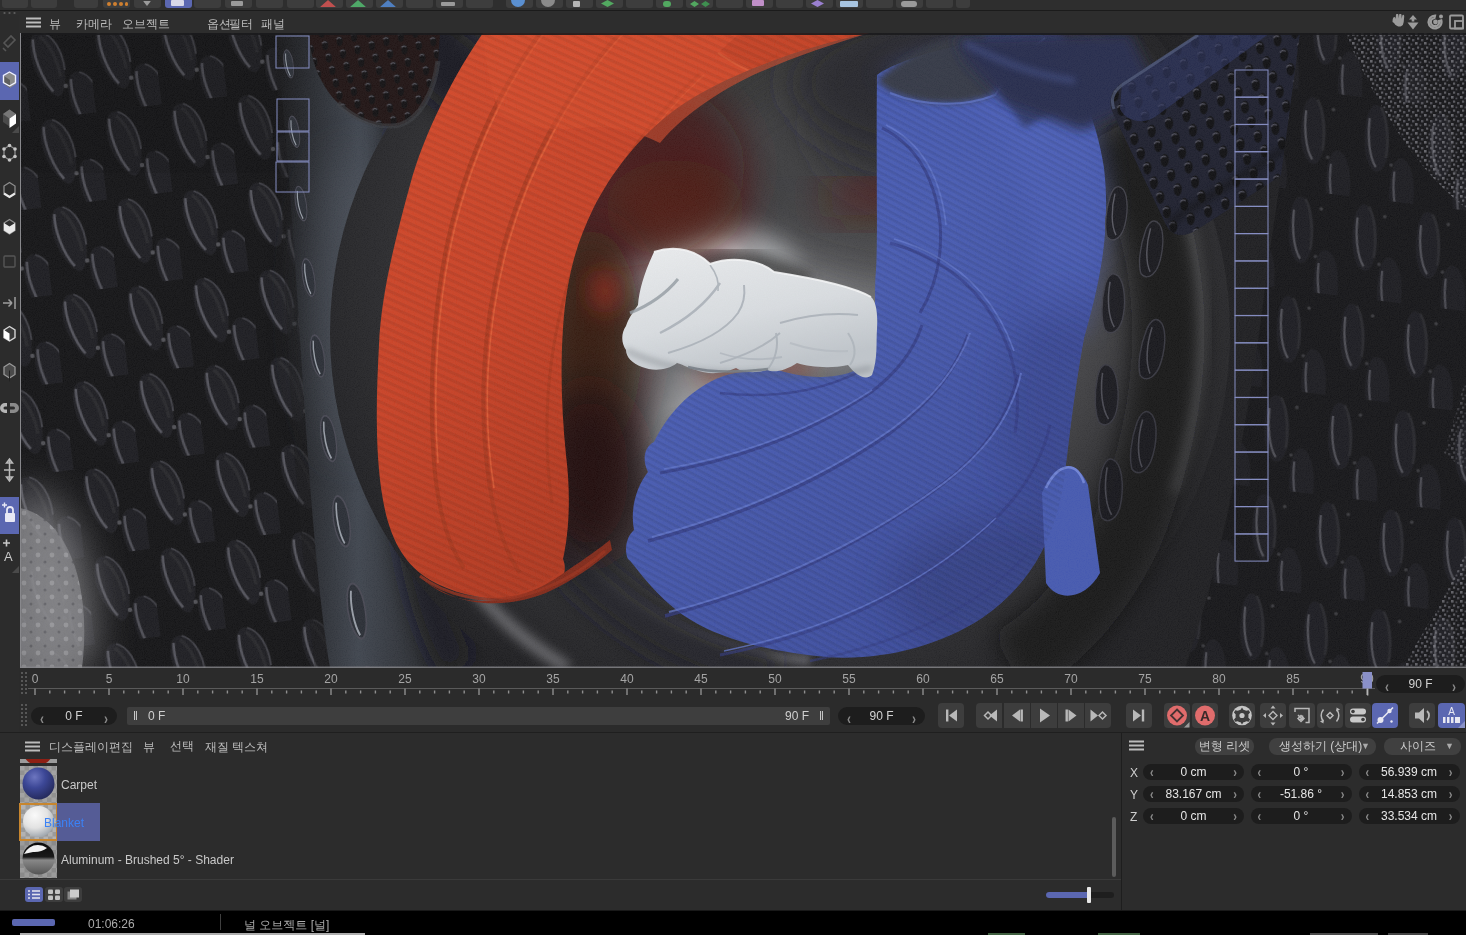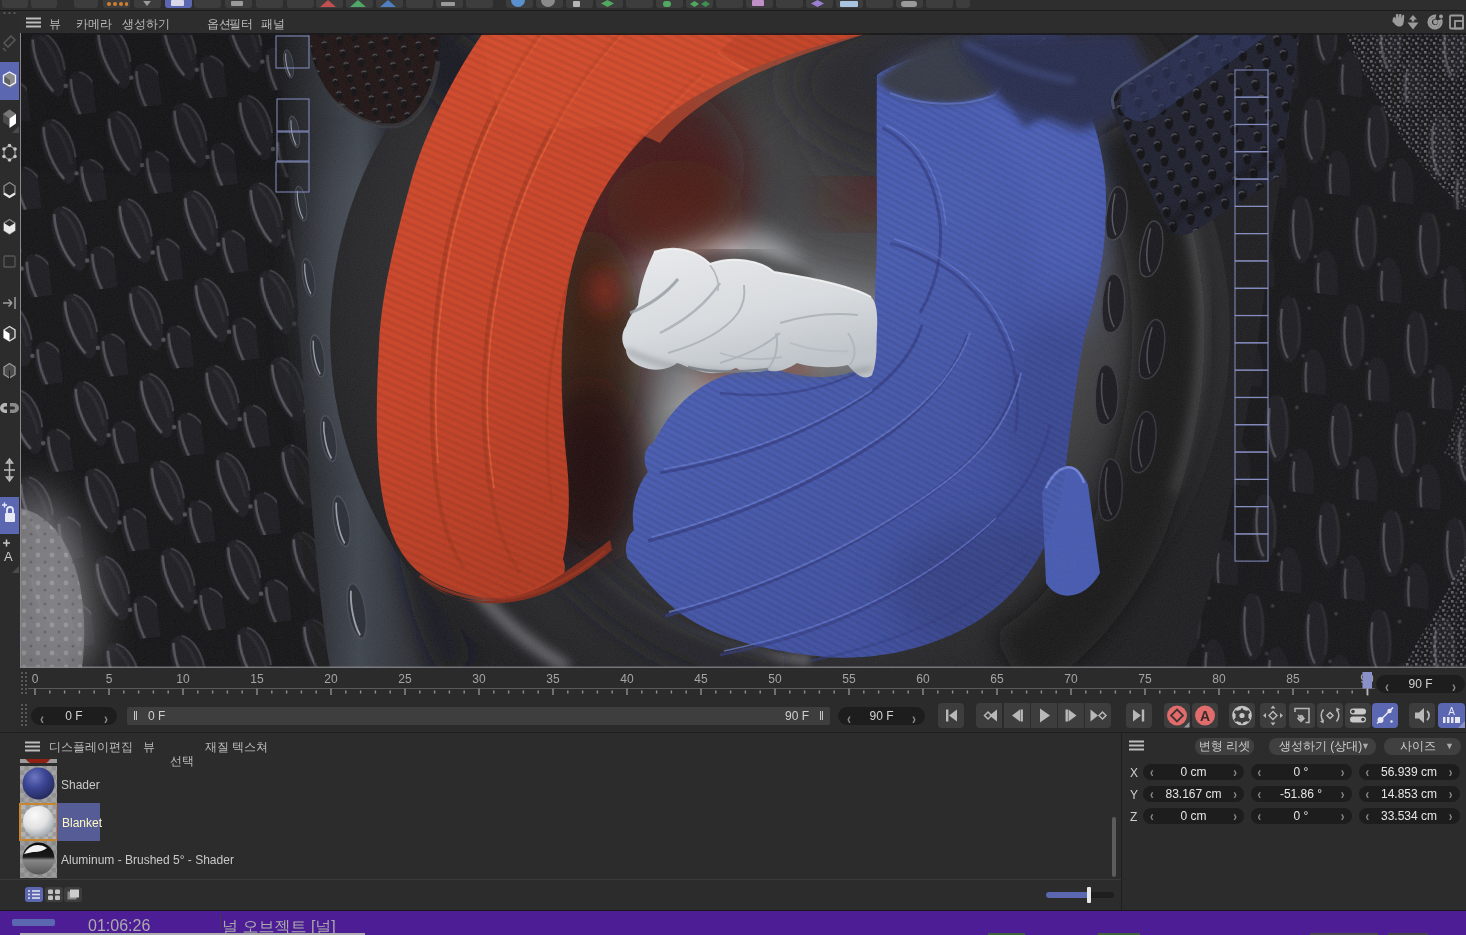--- a/index.html
+++ b/index.html
@@ -24,21 +24,21 @@
   #bottom{left:0;top:732px;width:1466px;height:178px;background:#2c2c2c;border-top:1px solid #1f1f1f;}
   #matmenu{position:absolute;left:0;top:0;width:1121px;height:24px;color:#bcbcbc;font-size:12px;}
   .thumb{position:absolute;left:20px;width:37px;height:37px;overflow:hidden;}
   .mlabel{position:absolute;left:61px;color:#c9c9c9;font-size:12px;}
   #coord{position:absolute;left:1121px;top:0;width:345px;height:178px;border-left:1px solid #1e1e1e;color:#d8d8d8;font-size:12px;}
   .cbtn{position:absolute;background:#404040;border-radius:8px;color:#cccccc;font-size:12px;text-align:center;height:17px;line-height:17px;}
   .cspin{position:absolute;background:#1d1d1d;border-radius:8px;color:#e5e5e5;font-size:12px;text-align:center;height:16px;line-height:16px;width:101px;}
   .cspin i{font-style:normal;color:#8a8a8a;position:absolute;font-size:11px;top:0px;font-weight:bold;transform:scaleY(1.3);}
   .cspin i.l{left:7px}.cspin i.r{right:7px}
   .clabel{position:absolute;color:#d0d0d0;font-size:12px;}
-  #status{left:0;top:910px;width:1466px;height:25px;background:#4c1d95;border-top:1px solid #191919;color:#ababab;font-size:16px;}
+  #status{left:0;top:910px;width:1466px;height:25px;background:#000000;border-top:1px solid #191919;color:#ababab;font-size:12px;}
 </style>
 </head>
 <body>
 <div class="abs" id="topbar">
   <div class="tico" style="left:2px;width:26px"></div>
   <div class="tico" style="left:31px;width:26px"></div>
   <div class="tico" style="left:74px;width:24px"></div>
   <div class="tico" style="left:103px"></div>
   <div class="tfrag" style="left:107px;top:2px;width:4px;height:4px;background:#d08030;border-radius:2px"></div>
   <div class="tfrag" style="left:113px;top:2px;width:4px;height:4px;background:#d08030;border-radius:2px"></div>
@@ -95,21 +95,21 @@
 <div class="abs" id="vmenu">
   <svg class="abs" style="left:26px;top:6px" width="15" height="11" viewBox="0 0 15 11">
       <g stroke="#bcbcbc" stroke-width="2">
         <line x1="0" y1="1.5" x2="15" y2="1.5"></line>
         <line x1="0" y1="5.5" x2="15" y2="5.5"></line>
         <line x1="0" y1="9.5" x2="15" y2="9.5"></line>
       </g>
     </svg>
   <span class="mi" style="left:49px">뷰</span>
   <span class="mi" style="left:76px">카메라</span>
-  <span class="mi" style="left:122px">생성하기</span>
+  <span class="mi" style="left:122px">오브젝트</span>
   <span class="mi" style="left:207px">옵션</span>
   <span class="mi" style="left:229px">필터</span>
   <span class="mi" style="left:261px">패널</span>
   <svg class="abs" style="left:1389px;top:3px" width="78" height="16" viewBox="0 0 78 16" fill="#9b9b9b">
     <path d="M3.5,8 q0,-5 2,-5 q1,0 1.2,2 l.2,-3.5 q.2,-1.8 1.3,-1.8 q1.1,0 1.3,1.8 l.3,3 l.3,-3.4 q.2,-1.6 1.2,-1.6 q1,0 1.2,1.7 l.2,3.5 l.5,-2.6 q.3,-1.5 1.2,-1.3 q1,.2 .8,1.9 l-.5,5.3 q-.3,3 -2.2,4 q-2,1 -4.3,0 q-2.3,-1.1 -3.2,-3 z"></path>
     <path d="M20,5.5 l4,-4.5 l4,4.5 h-2.7 v2 h-2.6 v-2 z"></path>
     <path d="M29.5,8.5 h-11 l5.5,7 z"></path>
     <path d="M46,1.5 a6.5,6.5 0 1 0 6.3,4.8 l-2.2,.7 a4.2,4.2 0 1 1 -4.6,-3.2 z" fill="none" stroke="#9b9b9b" stroke-width="2.2"></path>
     <circle cx="46.5" cy="8" r="2.4"></circle>
       <circle cx="52" cy="2.5" r="2"></circle>
@@ -861,21 +861,21 @@
     <svg class="abs" style="left:25px;top:8px" width="15" height="11" viewBox="0 0 15 11">
         <g stroke="#bcbcbc" stroke-width="2">
           <line x1="0" y1="1.5" x2="15" y2="1.5"></line>
           <line x1="0" y1="5.5" x2="15" y2="5.5"></line>
           <line x1="0" y1="9.5" x2="15" y2="9.5"></line>
         </g>
       </svg>
     <span class="abs" style="left:49px;top:6px">디스플레이</span>
     <span class="abs" style="left:109px;top:6px">편집</span>
     <span class="abs" style="left:143px;top:6px">뷰</span>
-    <span class="abs" style="left:170px;top:20px">선택</span>
+    <span class="abs" style="left:170px;top:5px">선택</span>
     <span class="abs" style="left:205px;top:6px">재질</span>
     <span class="abs" style="left:232px;top:6px">텍스쳐</span>
   </div>
   <div class="thumb" style="top:21px;height:9px">
     <svg width="37" height="9" viewBox="0 0 37 9">
         <rect width="37" height="9" fill="#8f8f8f"></rect>
         <rect x="0" y="0" width="37" height="9" fill="#a8a8a8" opacity=".5"></rect>
         <ellipse cx="18" cy="-8" rx="15" ry="14" fill="#8f2015"></ellipse>
         <ellipse cx="14" cy="-10" rx="8" ry="7" fill="#b84030" opacity=".7"></ellipse>
       </svg>
@@ -892,36 +892,36 @@
             <stop offset="0%" stop-color="#6d76c0"></stop>
             <stop offset="45%" stop-color="#3c4796"></stop>
             <stop offset="100%" stop-color="#232858"></stop>
           </radialGradient>
         </defs>
         <rect width="37" height="37" fill="url(#chk1)"></rect>
         <rect width="37" height="37" fill="#777" opacity=".25"></rect>
         <circle cx="18.5" cy="17.5" r="16" fill="url(#bluesp)"></circle>
       </svg>
   </div>
-  <span class="mlabel" style="top:45px">Shader</span>
+  <span class="mlabel" style="top:45px">Carpet</span>
   <div class="thumb" style="top:70px;border:2px solid #c8862e;left:19px;width:35px;height:34px">
     <svg width="35" height="34" viewBox="0 0 35 34">
         <defs>
           <radialGradient id="whsp" cx="38%" cy="30%" r="75%">
             <stop offset="0%" stop-color="#fafafa"></stop>
             <stop offset="55%" stop-color="#e2e2e2"></stop>
             <stop offset="100%" stop-color="#9aa2aa"></stop>
           </radialGradient>
         </defs>
         <rect width="35" height="34" fill="url(#chk1)"></rect>
         <circle cx="17.5" cy="16.5" r="15.5" fill="url(#whsp)"></circle>
       </svg>
   </div>
   <div class="abs" style="left:57px;top:70px;width:43px;height:38px;background:#555c96"></div>
-  <span class="mlabel" style="left:62px;top:83px;color:#fef9c3">Blanket</span>
+  <span class="mlabel" style="left:44px;top:83px;color:#3b82f6">Blanket</span>
   <div class="thumb" style="top:108px">
     <svg width="37" height="37" viewBox="0 0 37 37">
         <defs>
           <linearGradient id="alsp" x1="0" y1="0" x2="0" y2="1">
             <stop offset="0%" stop-color="#0a0a0a"></stop>
             <stop offset="45%" stop-color="#1a1a1a"></stop>
             <stop offset="55%" stop-color="#888"></stop>
             <stop offset="100%" stop-color="#555"></stop>
           </linearGradient>
         </defs>
@@ -987,19 +987,19 @@
     <div class="clabel" style="left:8px;top:77px">Z</div>
     <div class="cspin" style="left:21px;top:75px"><i class="l">‹</i>0 cm<i class="r">›</i></div>
     <div class="cspin" style="left:128.5px;top:75px"><i class="l">‹</i>0 °<i class="r">›</i></div>
     <div class="cspin" style="left:236.5px;top:75px"><i class="l">‹</i>33.534 cm<i class="r">›</i></div>
   </div>
 </div>
 <div class="abs" id="status">
   <div class="abs" style="left:12px;top:8px;width:43px;height:7px;background:#5b67b1;border-radius:2px"></div>
   <span class="abs" style="left:88px;top:6px">01:06:26</span>
   <div class="abs" style="left:220px;top:3px;width:1px;height:16px;background:#3f3f3f"></div>
-  <span class="abs" style="left:222px;top:6px">널 오브젝트 [널]</span>
+  <span class="abs" style="left:244px;top:6px">널 오브젝트 [널]</span>
   <div class="abs" style="left:20px;top:22px;width:345px;height:2px;background:#aeaeae"></div>
   <div class="abs" style="left:988px;top:22px;width:37px;height:3px;background:#3f5f3f"></div>
   <div class="abs" style="left:1098px;top:22px;width:42px;height:3px;background:#3f5f3f"></div>
   <div class="abs" style="left:1310px;top:22px;width:68px;height:3px;background:#4a4a4a"></div>
   <div class="abs" style="left:1388px;top:22px;width:40px;height:3px;background:#444444"></div>
 </div>
 
 </body></html>

